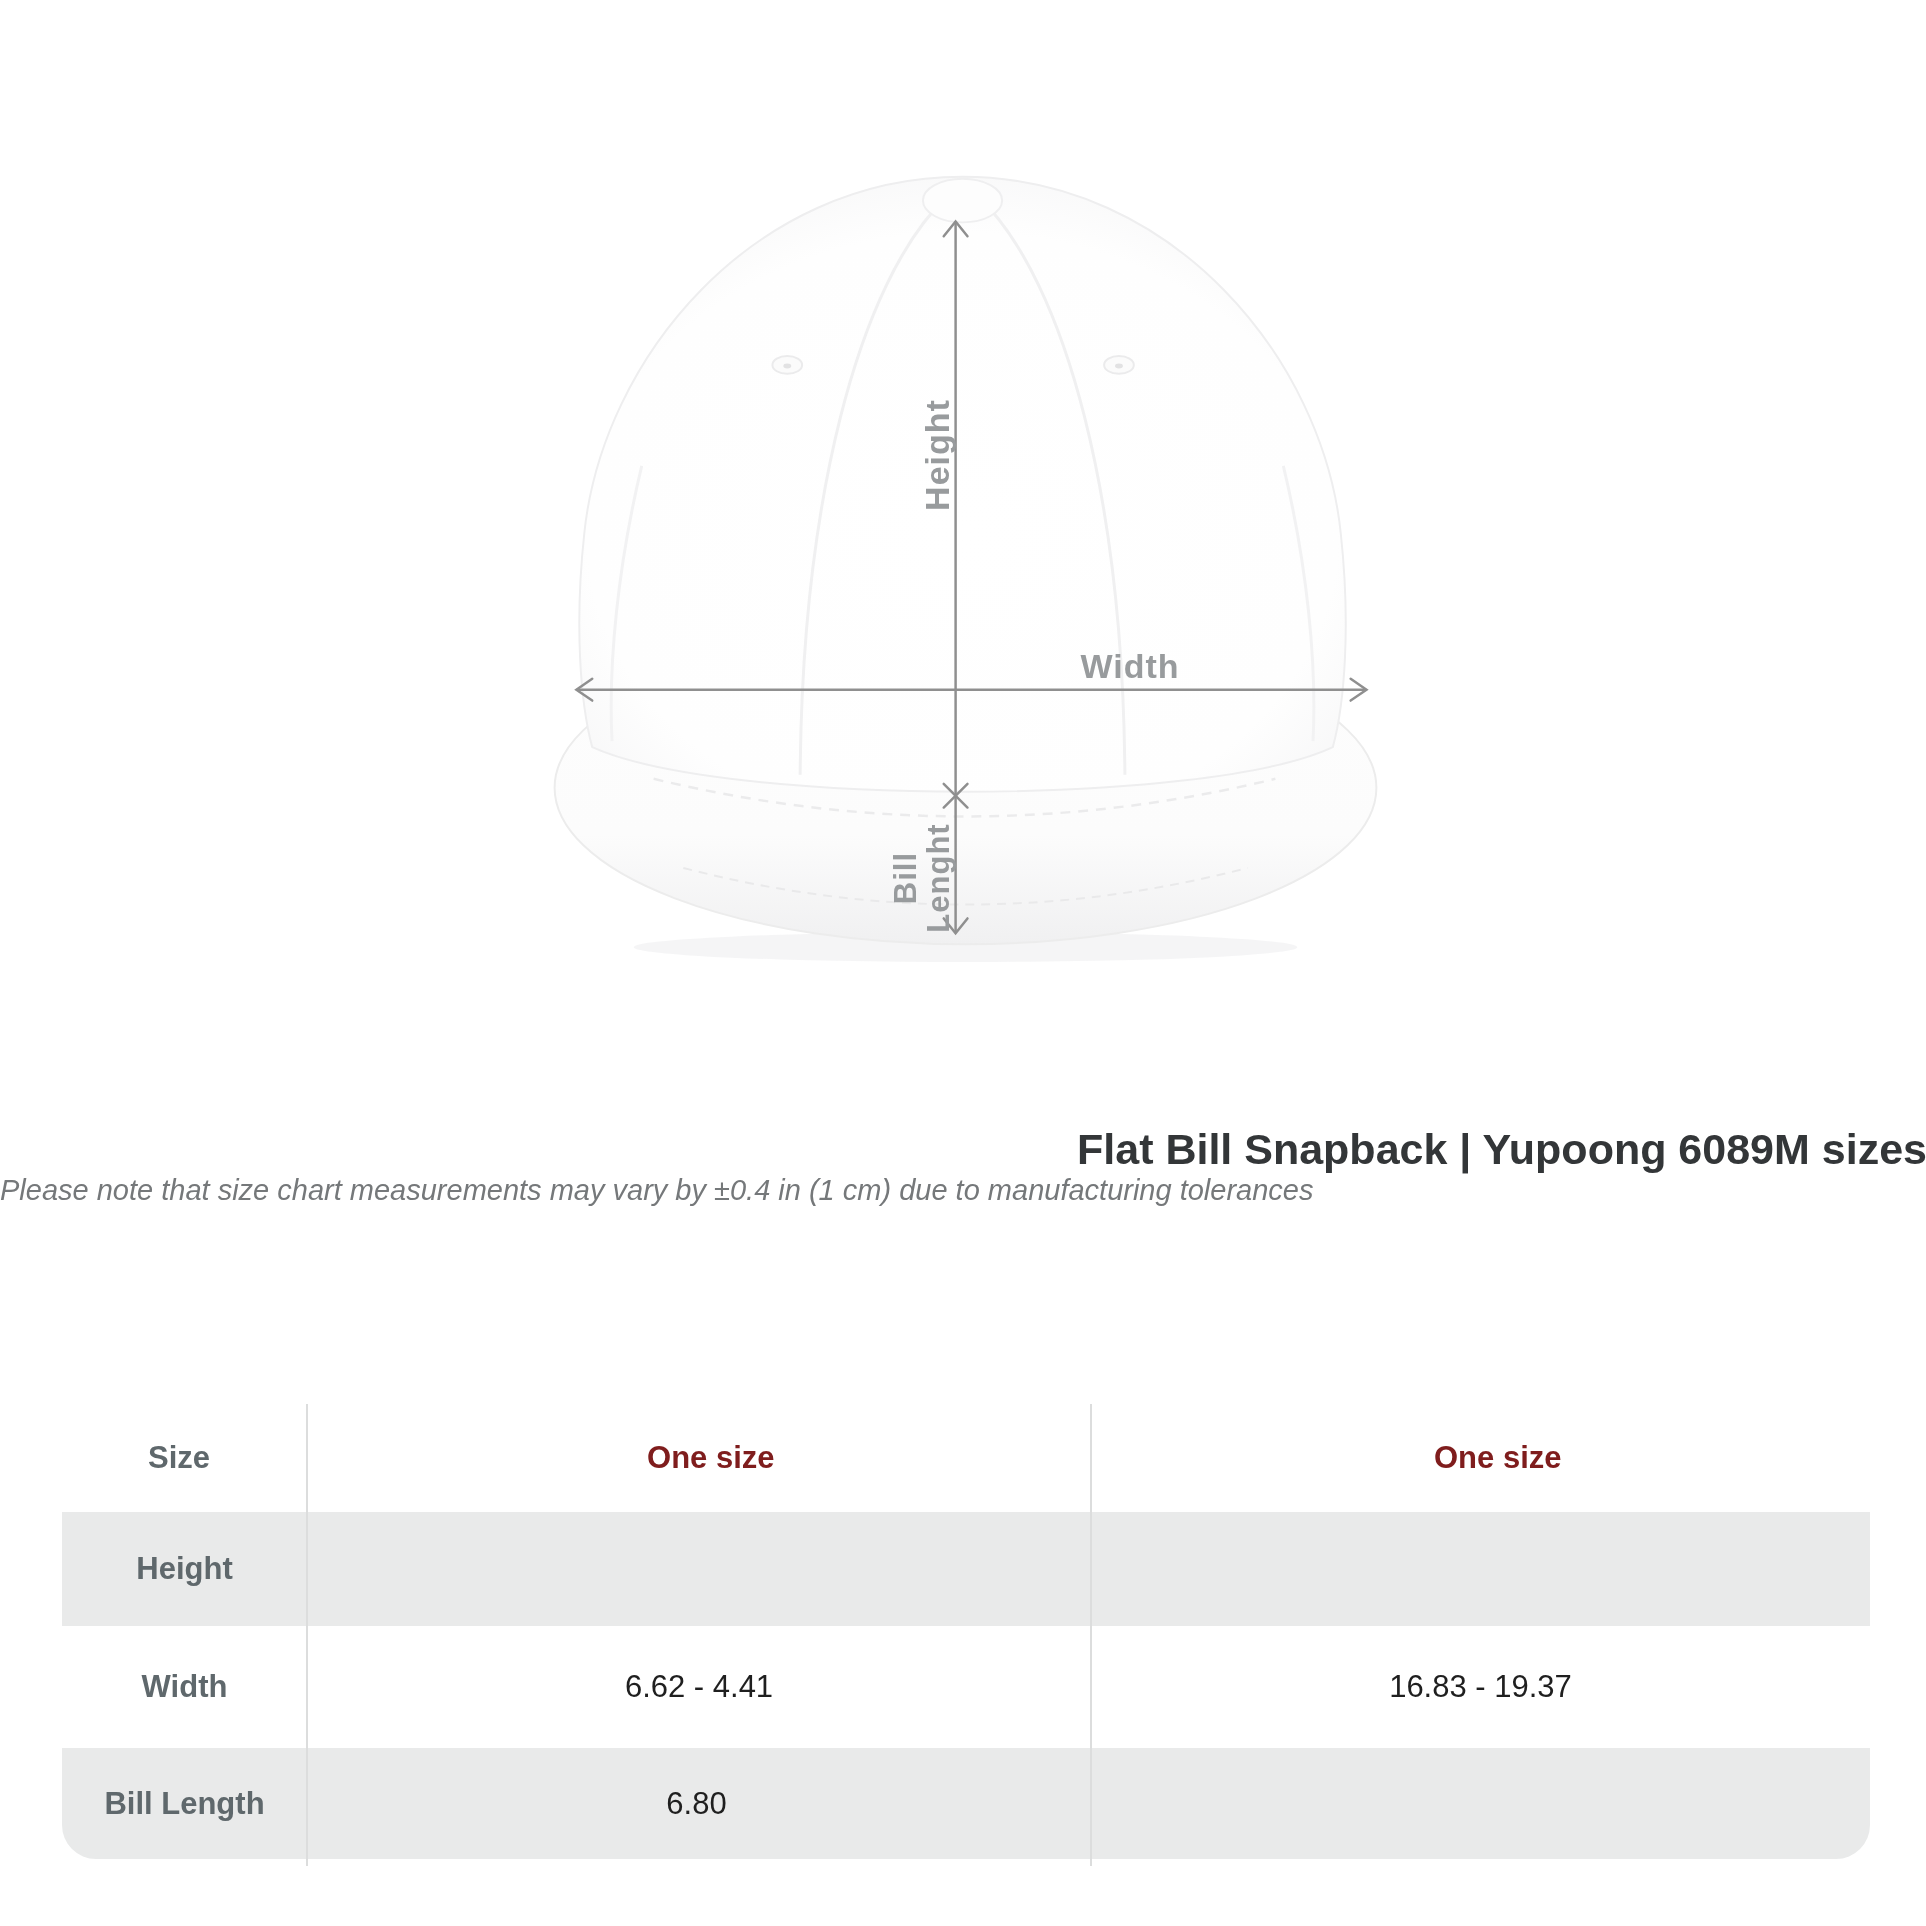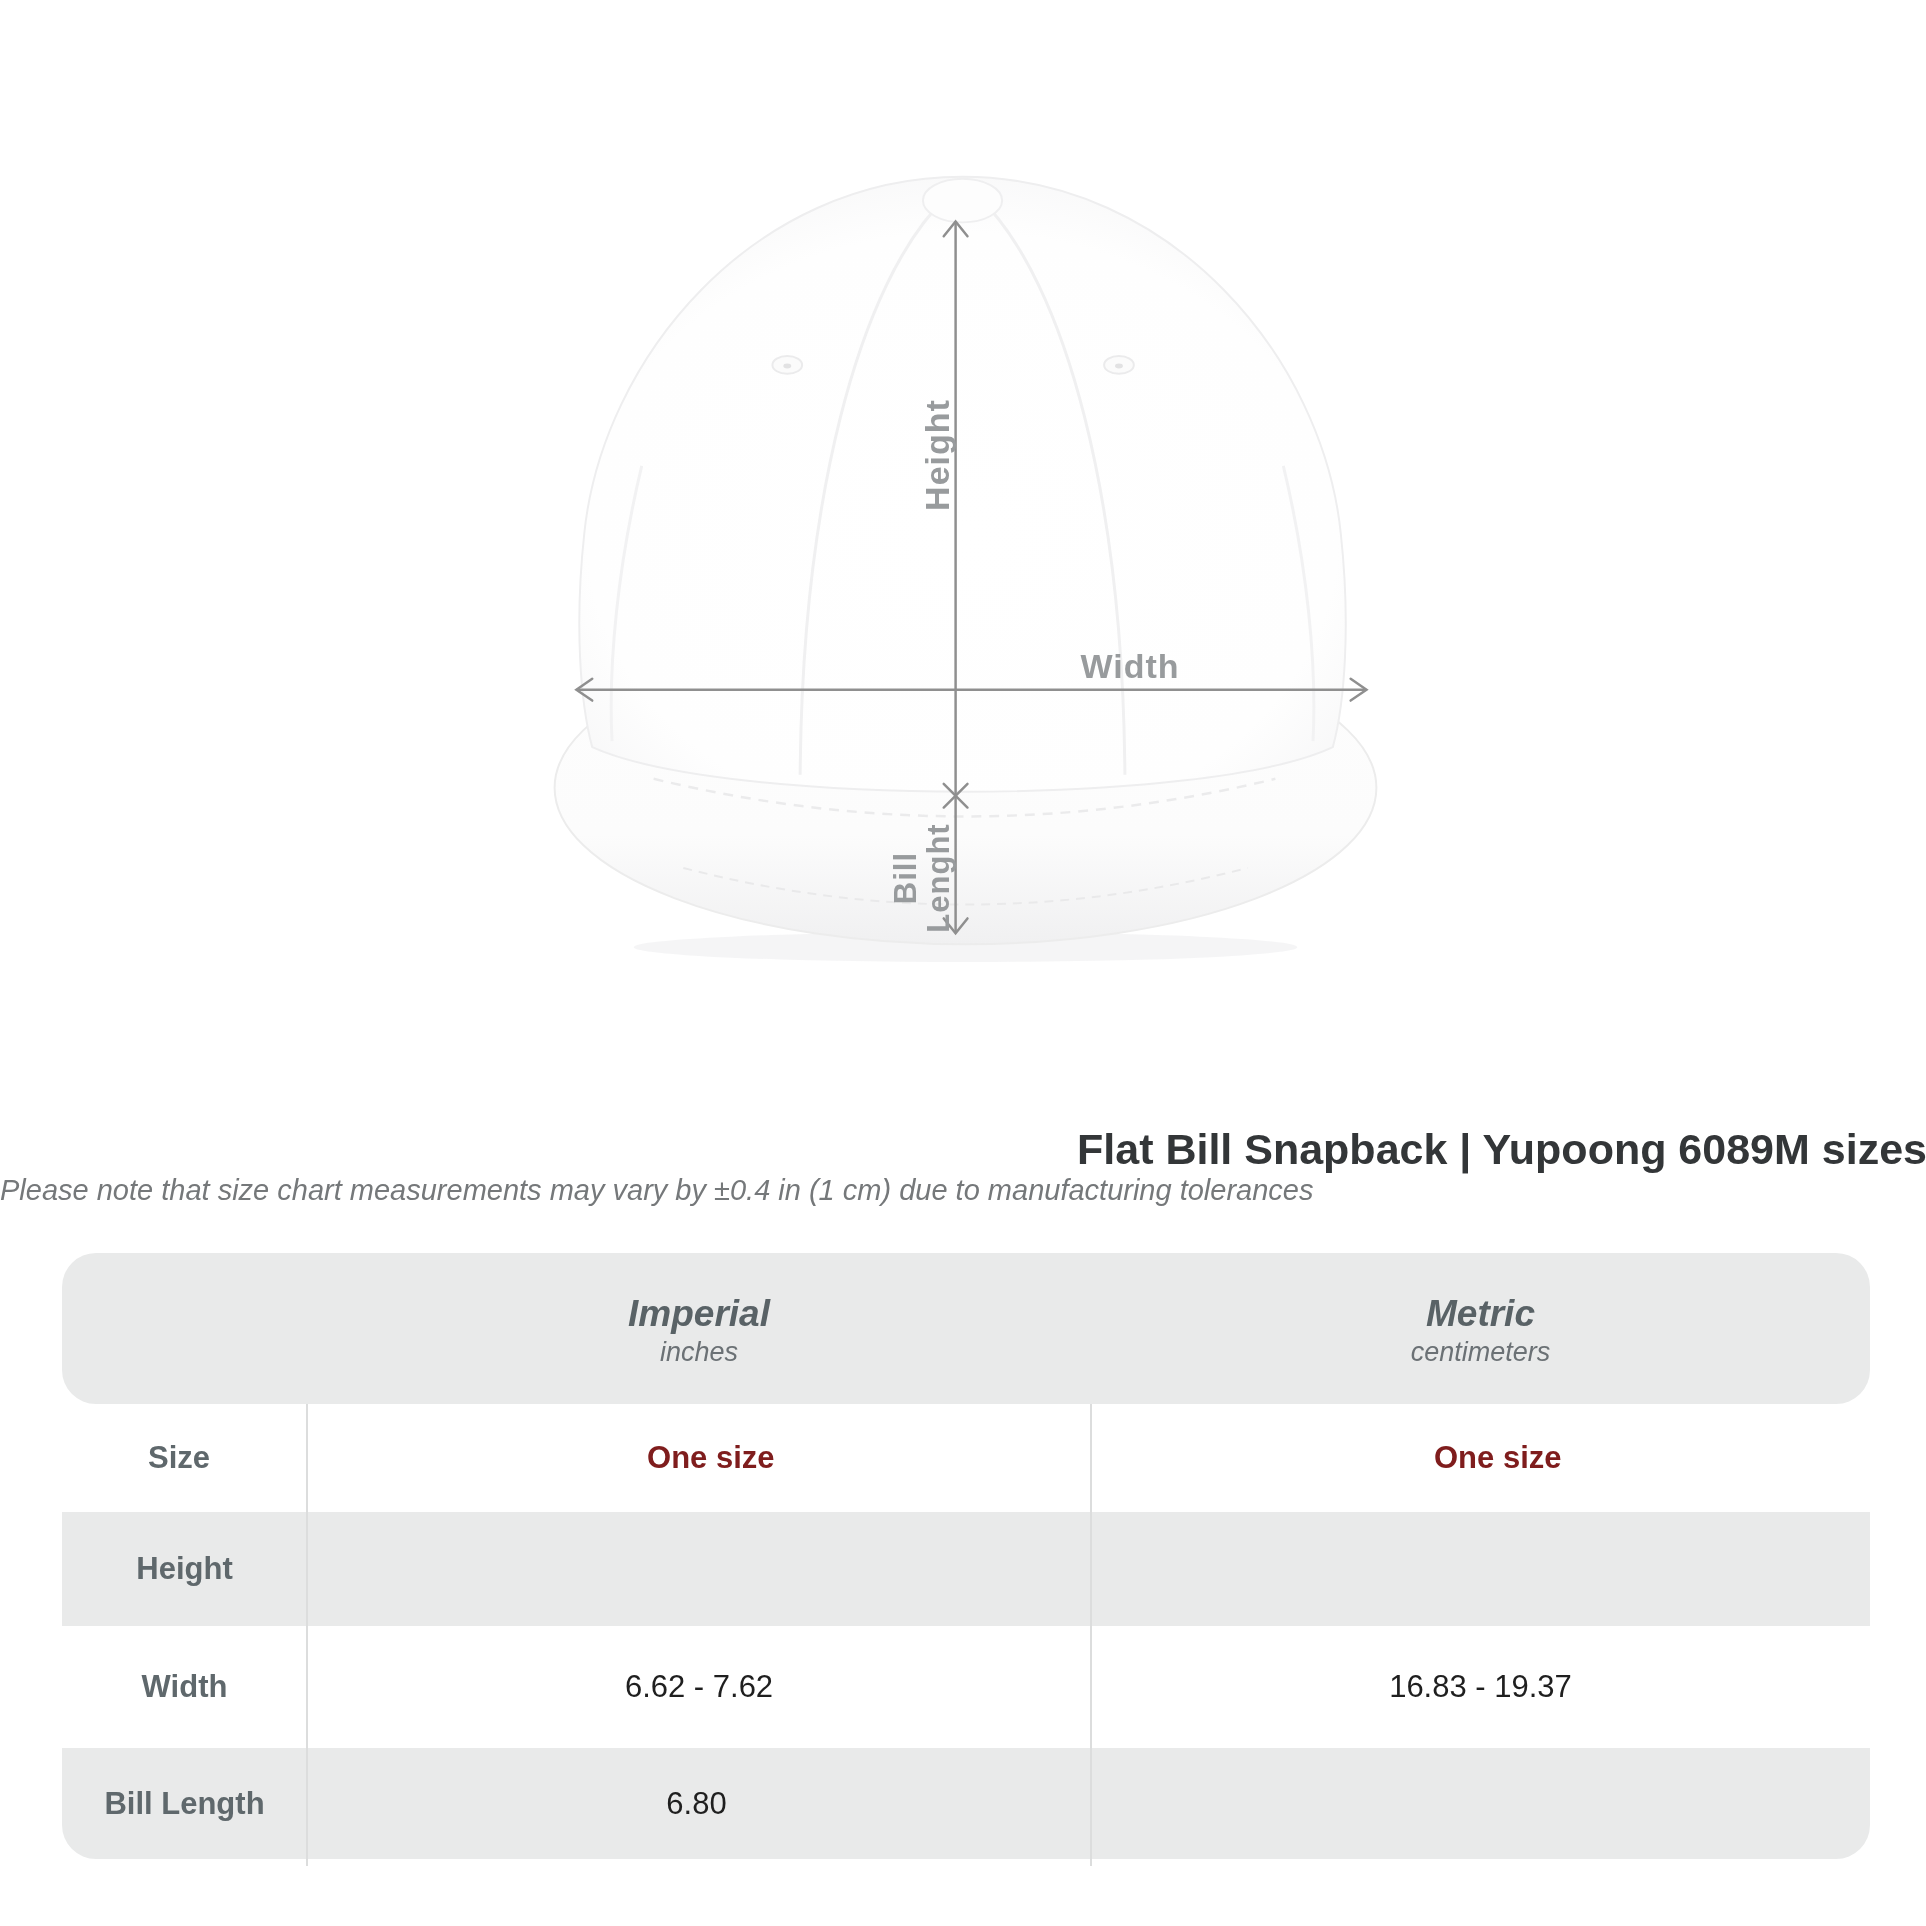--- a/index.html
+++ b/index.html
@@ -130,43 +130,33 @@
   <div class="meas-label label-bill">
     <div>Bill</div>
     <div>Lenght</div>
   </div>
 
   <div class="page-title">Flat Bill Snapback | Yupoong 6089M sizes</div>
   <div class="page-subtitle">Please note that size chart measurements may vary by ±0.4 in (1 cm) due to manufacturing tolerances</div>
 
   <div class="size-table">
 
-    <div class="thead">
-      <div class="thead-col imperial">
-        <div class="thead-title">Imperial</div>
-        <div class="thead-unit">inches</div>
-      </div>
-      <div class="thead-col metric">
-        <div class="thead-title">Metric</div>
-        <div class="thead-unit">centimeters</div>
-      </div>
-    </div>
 
     <div class="tbody">
       <div class="trow muted" style="height:108px">
         <div class="tcell cell-label">Size</div>
         <div class="tcell cell-imperial">One size</div>
         <div class="tcell cell-metric">One size</div>
       </div>
       <div class="trow shaded" style="height:114px">
         <div class="tcell cell-label">Height</div>
       </div>
       <div class="trow" style="height:122px">
         <div class="tcell cell-label">Width</div>
-        <div class="tcell cell-imperial">6.62 - 7.62</div>
+        <div class="tcell cell-imperial">6.62 - 4.41</div>
         <div class="tcell cell-metric">16.83 - 19.37</div>
       </div>
       <div class="trow shaded last" style="height:111px">
         <div class="tcell cell-label">Bill Length</div>
         <div class="tcell cell-metric">6.80</div>
       </div>
     </div>
 
     <div class="col-divider divider-1"></div>
     <div class="col-divider divider-2"></div>

